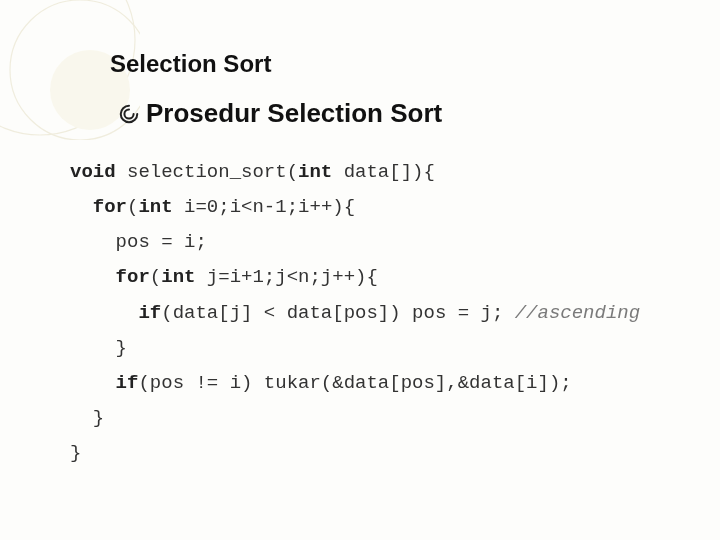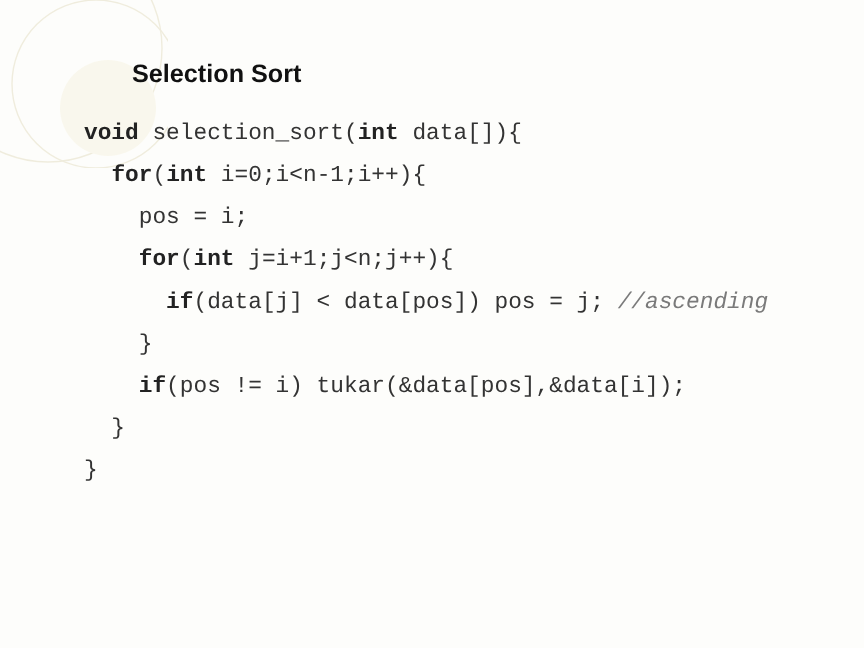--- a/index.html
+++ b/index.html
@@ -18,21 +18,21 @@
     pointer-events: none;
     opacity: 0.25;
   }
   .deco svg { width: 100%; height: 100%; }
   .slide {
     position: absolute;
     left: 0; top: 0; right: 0; bottom: 0;
     padding: 50px 40px 40px 110px;
   }
   .title {
-    font-size: 21px;
+    font-size: 24px;
     font-weight: bold;
     color: #111;
     margin-bottom: 20px;
   }
   .subtitle-row {
     display: flex;
     align-items: center;
     gap: 6px;
     margin-bottom: 26px;
     margin-left: 8px;
@@ -67,20 +67,29 @@
     <circle cx="100" cy="100" r="95" fill="none" stroke="#c9bd87" stroke-width="1.2"></circle>
     <circle cx="140" cy="130" r="70" fill="none" stroke="#c9bd87" stroke-width="1.2"></circle>
     <circle cx="150" cy="150" r="40" fill="#efe7c4"></circle>
   </svg>
 </div>
 
 <div class="slide">
 
   <div class="title">Selection Sort</div>
 
+  <div class="subtitle-row">
+    <span class="bullet-icon">
+      <svg viewBox="0 0 24 24">
+        <path d="M12 3 a9 9 0 1 0 9 9" fill="none" stroke="#222" stroke-width="2.2" stroke-linecap="round"></path>
+        <path d="M12 7 a5 5 0 1 0 5 5" fill="none" stroke="#222" stroke-width="2.2" stroke-linecap="round"></path>
+      </svg>
+    </span>
+    <span class="subtitle">Prosedur Selection Sort</span>
+  </div>
 
   <div class="code"><span class="kw">void</span><span> selection_sort(</span><span class="kw">int</span><span> data[]){</span>
 <span>  </span><span class="kw">for</span><span>(</span><span class="kw">int</span><span> i=0;i&lt;n-1;i++){</span>
 <span>    pos = i;</span>
 <span>    </span><span class="kw">for</span><span>(</span><span class="kw">int</span><span> j=i+1;j&lt;n;j++){</span>
 <span>      </span><span class="kw">if</span><span>(data[j] &lt; data[pos]) pos = j; </span><span class="cm">//ascending</span>
 <span>    }</span>
 <span>    </span><span class="kw">if</span><span>(pos != i) tukar(&amp;data[pos],&amp;data[i]);</span>
 <span>  }</span>
 <span>}</span></div>

